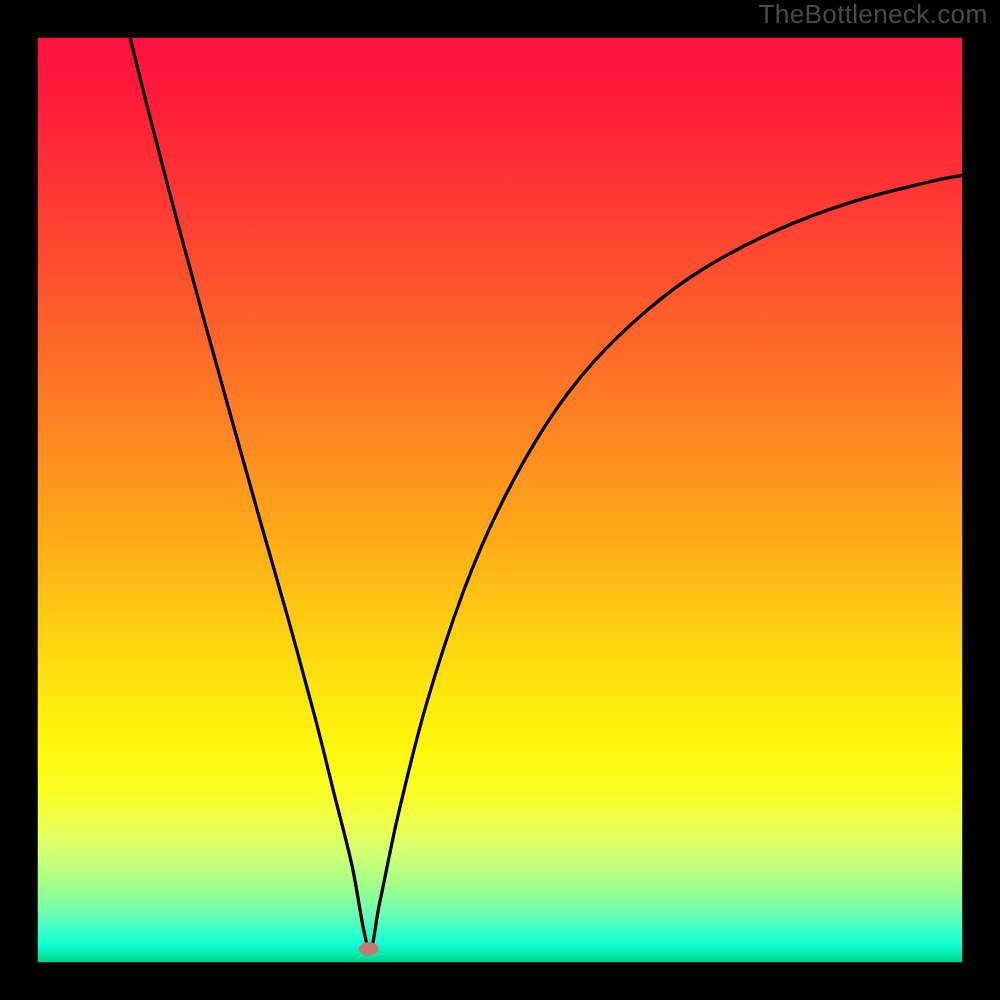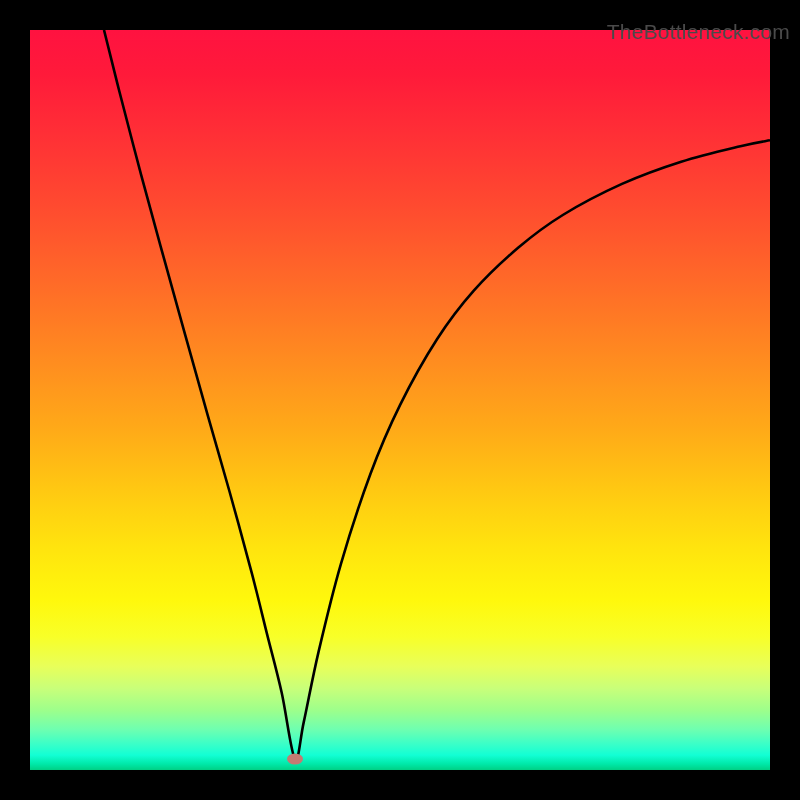--- a/index.html
+++ b/index.html
@@ -12,21 +12,21 @@
     font-family: Arial, Helvetica, sans-serif;
   }
   .frame {
     position: relative;
     width: 800px;
     height: 800px;
     background: #000;
   }
   .watermark {
     position: absolute;
-    top: 20px;
+    top: 0;
     right: 10px;
     color: #4a4a4a;
     font-size: 21px;
     font-weight: 400;
     letter-spacing: 0.2px;
     z-index: 10;
   }
   .plot-area {
     position: absolute;
     left: 30px;

